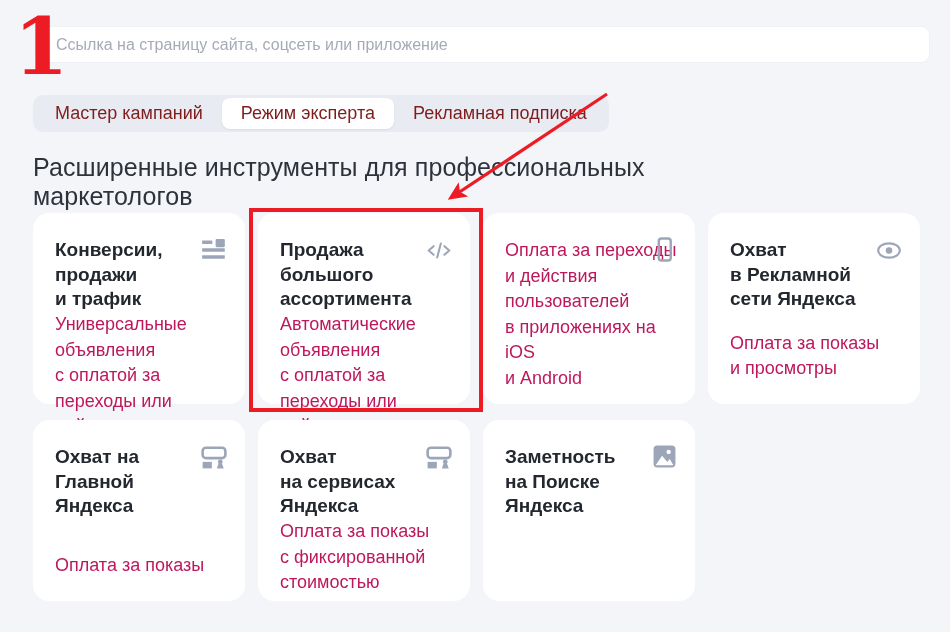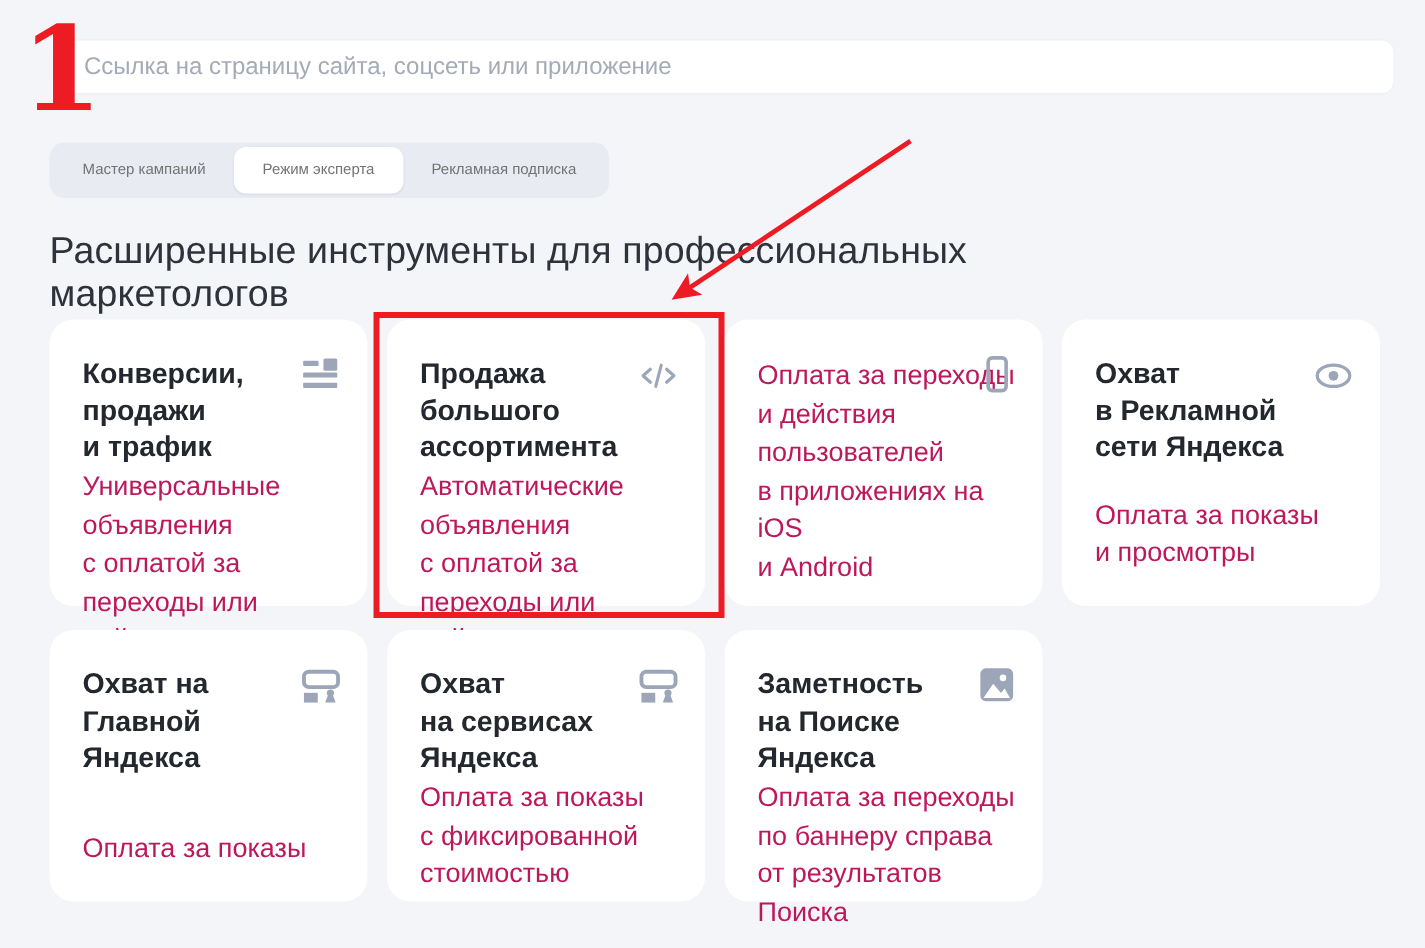--- a/index.html
+++ b/index.html
@@ -23,21 +23,21 @@
   .url-input::placeholder { color: #a5abb6; opacity: 1; }
 
   
   .tabbar {
     position: absolute; left: 33px; top: 95px; height: 37px;
     background: #e9ebf3; border-radius: 10px;
     display: inline-flex; align-items: center; padding: 3px;
   }
   .tab {
     height: 31px; display: flex; align-items: center;
-    padding: 0 19px; font-size: 10px; color: #737373;
+    padding: 0 19px; font-size: 18px; color: #7f1d1d;
     border-radius: 8px; cursor: pointer; white-space: nowrap;
   }
   .tab.active { background: #ffffff; box-shadow: 0 1px 2px rgba(40,50,80,0.08); }
 
   
   .heading {
     position: absolute; left: 33px; top: 153px;
     font-size: 25px; font-weight: 500; color: #2e333b;
     letter-spacing: 0.1px;
   }
@@ -198,23 +198,20 @@
       <span class="card-icon">
         <svg width="25" height="25" viewBox="0 0 24 24">
           <path fill="currentColor" d="M5 1.5h14A3.5 3.5 0 0 1 22.5 5v14a3.5 3.5 0 0 1-3.5 3.5H5A3.5 3.5 0 0 1 1.5 19V5A3.5 3.5 0 0 1 5 1.5z"></path>
           <circle cx="16" cy="7.6" r="2.1" fill="#ffffff"></circle>
           <path d="M3.5 20.5l6.2-9.2 5 6 2.3-2.9 3.5 6.1z" fill="#ffffff"></path>
         </svg>
       </span>
       <div class="card-title">Заметность
 на Поиске
 Яндекса</div>
-      <div class="card-desc">Оплата за переходы
-по баннеру справа
-от результатов Поиска</div>
     </div>
 
   </div>
 
   <div class="step-digit">1</div>
 
   <div class="highlight-rect"></div>
 
   <svg class="arrow-overlay" viewBox="0 0 950 632">
     <defs>

